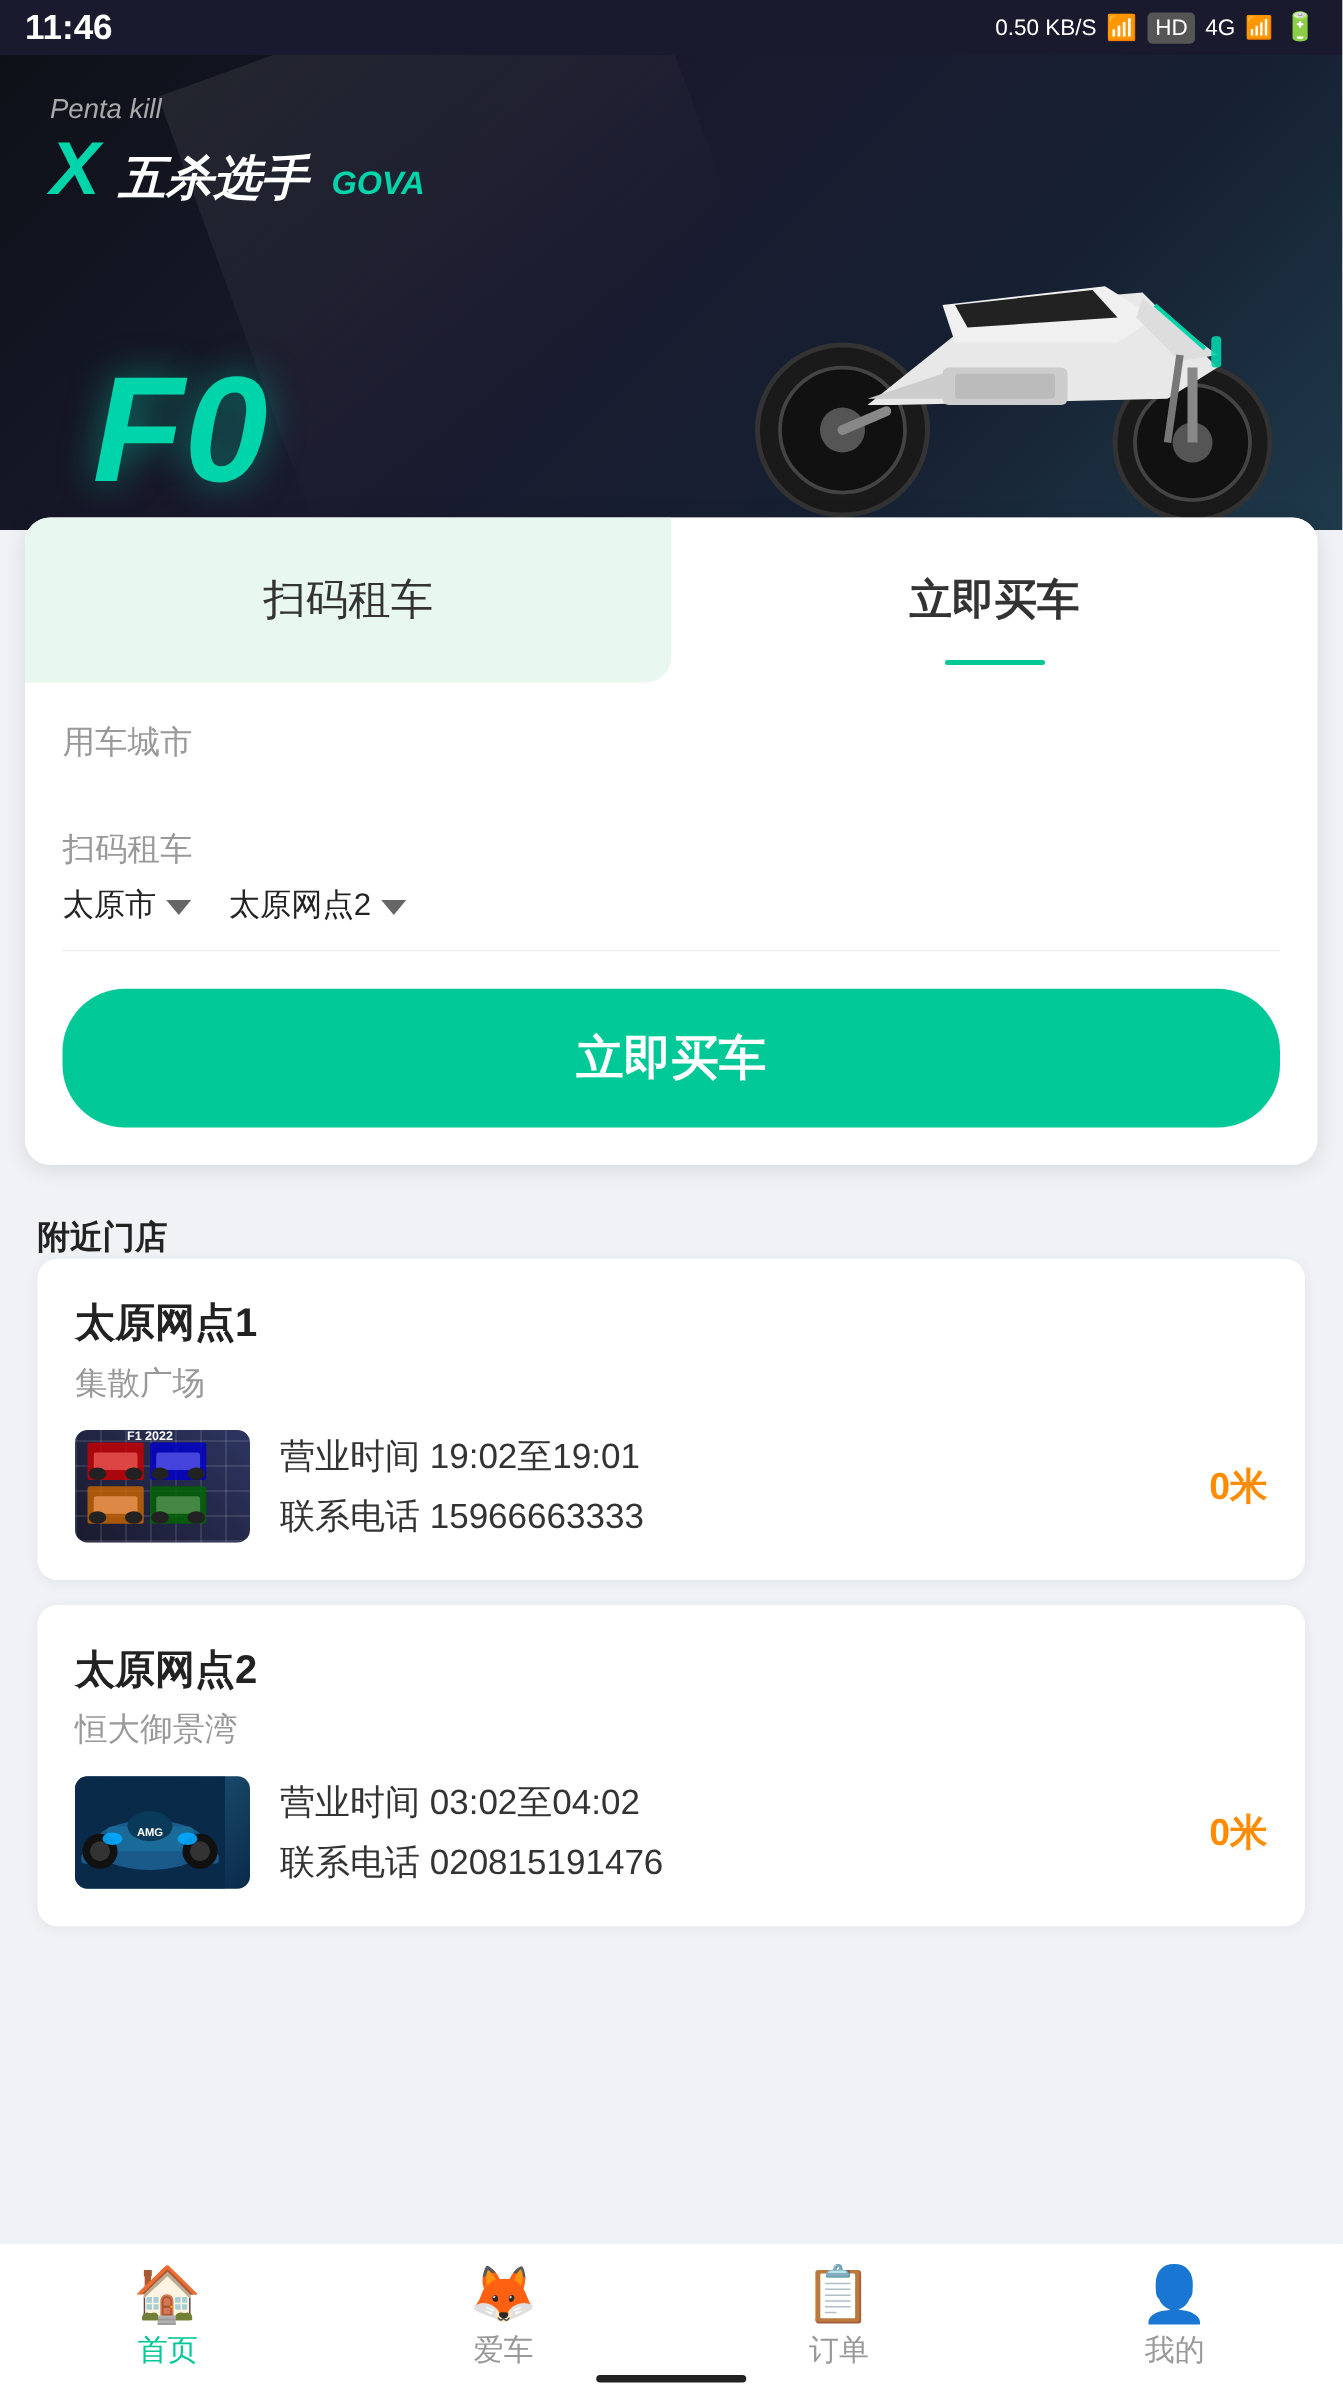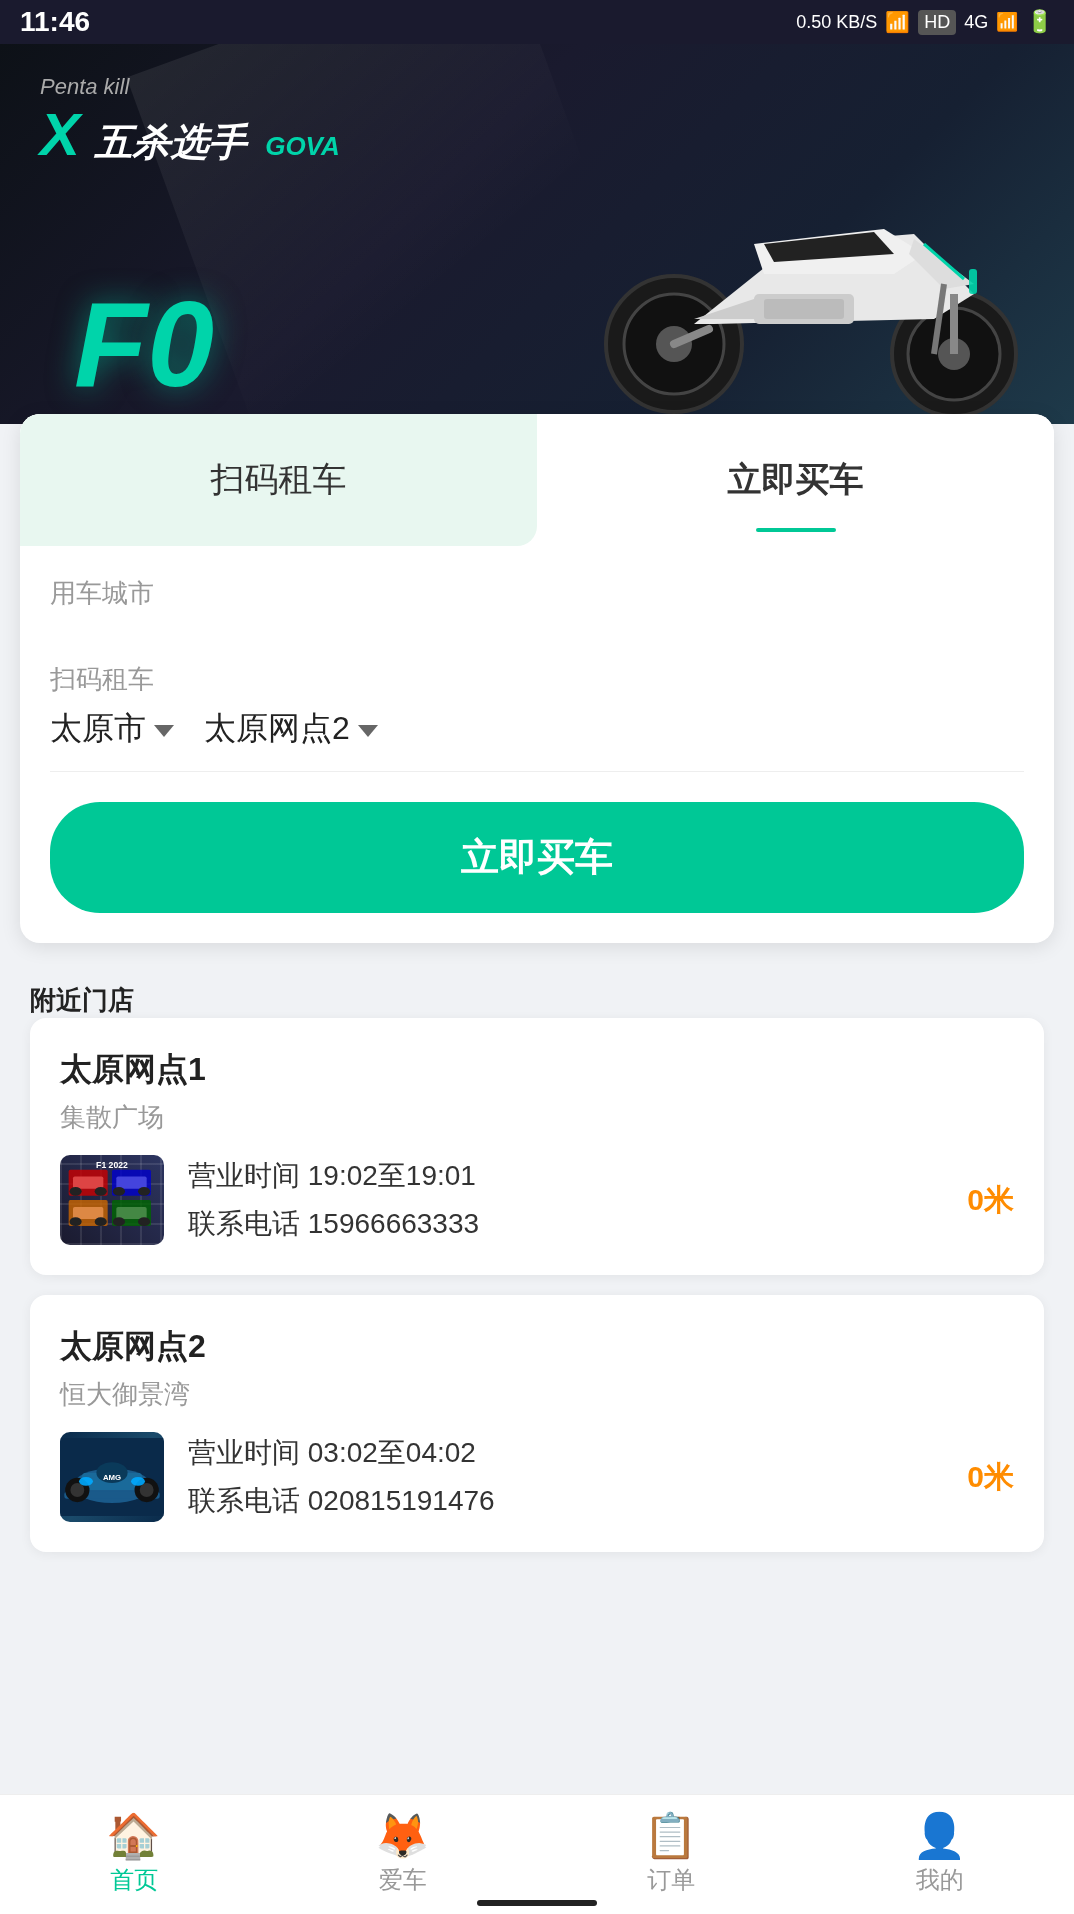--- a/index.html
+++ b/index.html
@@ -161,21 +161,21 @@
       gap: 30px;
       align-items: center;
       padding-bottom: 20px;
       border-bottom: 1px solid #eee;
       margin-bottom: 30px;
     }
     .select-item {
       display: flex;
       align-items: center;
       gap: 8px;
-      font-size: 32px;
+      font-size: 25px;
       color: #222;
       cursor: pointer;
     }
     .select-arrow {
       width: 0;
       height: 0;
       border-left: 10px solid transparent;
       border-right: 10px solid transparent;
       border-top: 12px solid #666;
       margin-top: 4px;
@@ -224,21 +224,21 @@
       font-size: 26px;
       color: #999;
       margin-bottom: 20px;
     }
     .store-info {
       display: flex;
       align-items: center;
       gap: 24px;
     }
     .store-image {
-      width: 104px;
+      width: 140px;
       height: 90px;
       border-radius: 10px;
       background: #1a1a2e;
       overflow: hidden;
       flex-shrink: 0;
       display: flex;
       align-items: center;
       justify-content: flex-start;
     }
     .store-details {

